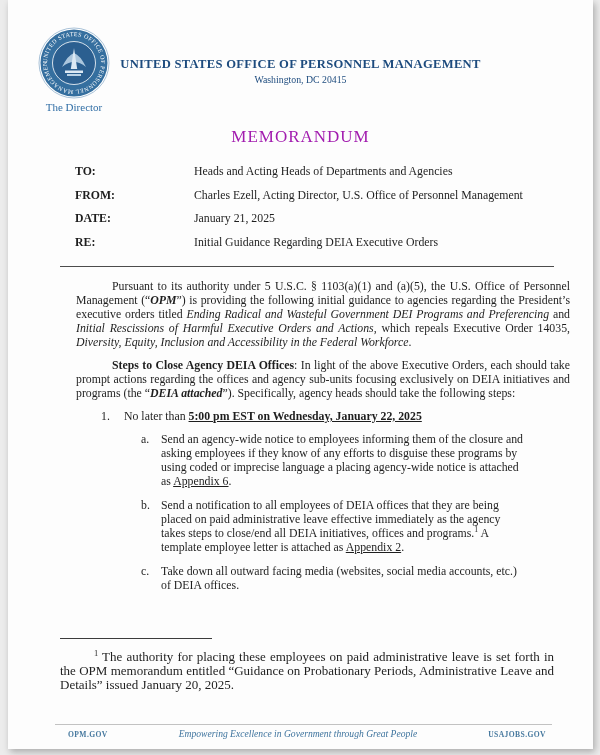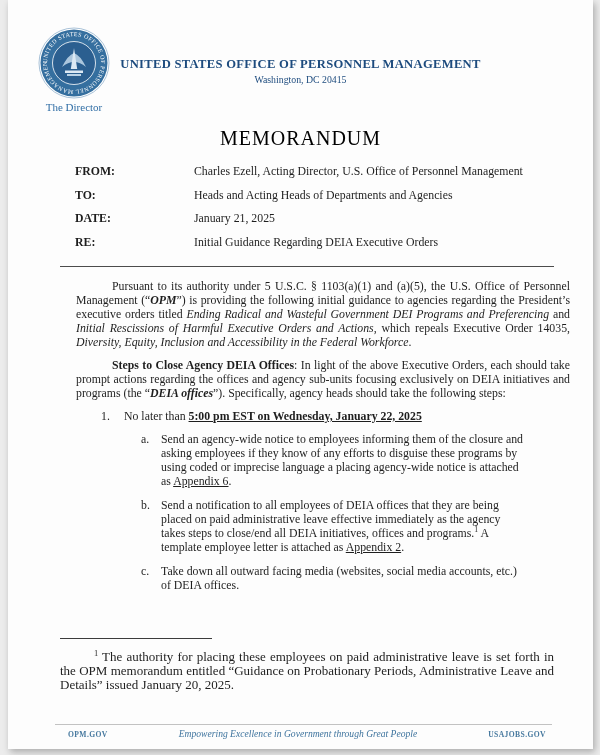--- a/index.html
+++ b/index.html
@@ -7,21 +7,21 @@
   .page{position:absolute;left:8px;top:0;width:585px;height:749px;background:#fdfdfd;
         box-shadow:2px 3px 7px rgba(0,0,0,0.28);}
   
   .seal{position:absolute;left:30px;top:27px;width:72px;height:72px;}
   .director{position:absolute;left:22px;top:101px;width:88px;text-align:center;
             font-size:11px;color:#2f6da5;}
   .org-block{position:absolute;left:0;top:57px;width:100%;text-align:center;}
   .org-name{font-size:12.6px;font-weight:bold;color:#1d4b7e;letter-spacing:0.3px;}
   .org-address{font-size:9.8px;color:#1d4b7e;margin-top:2px;}
   .memo-title{position:absolute;left:0;top:127px;width:100%;text-align:center;
-              font-size:20px;letter-spacing:1px;color:#000000;}
+              font-size:17px;letter-spacing:1px;color:#a21caf;}
   
   .fields{position:absolute;left:67px;top:164px;width:480px;}
   .field-row{display:flex;height:23.5px;align-items:flex-start;font-size:11.8px;}
   .field-label{width:119px;font-weight:bold;}
   .field-value{flex:1;}
   .rule-main{position:absolute;left:52px;top:266px;width:494px;height:0;
              border-top:1.5px solid #4c4c4c;}
   
   .content{position:absolute;left:68px;top:279px;width:494px;
            font-size:11.8px;line-height:14px;}
@@ -74,42 +74,42 @@
 
   <div class="org-block">
     <div class="org-name">UNITED STATES OFFICE OF PERSONNEL MANAGEMENT</div>
     <div class="org-address">Washington, DC 20415</div>
   </div>
 
   <div class="memo-title">MEMORANDUM</div>
 
   <div class="fields">
     <div class="field-row">
+      <span class="field-label">TO:</span>
+      <span class="field-value">Heads and Acting Heads of Departments and Agencies</span>
+    </div>
+    <div class="field-row">
       <span class="field-label">FROM:</span>
       <span class="field-value">Charles Ezell, Acting Director, U.S. Office of Personnel Management</span>
-    </div>
-    <div class="field-row">
-      <span class="field-label">TO:</span>
-      <span class="field-value">Heads and Acting Heads of Departments and Agencies</span>
     </div>
     <div class="field-row">
       <span class="field-label">DATE:</span>
       <span class="field-value">January 21, 2025</span>
     </div>
     <div class="field-row">
       <span class="field-label">RE:</span>
       <span class="field-value">Initial Guidance Regarding DEIA Executive Orders</span>
     </div>
   </div>
 
   <div class="rule-main"></div>
 
   <div class="content">
     <p class="para"><span>Pursuant to its authority under 5 U.S.C. § 1103(a)(1) and (a)(5), the U.S. Office of Personnel Management (“</span><span class="fw-b fs-i">OPM</span><span>”) is providing the following initial guidance to agencies regarding the President’s executive orders titled </span><span class="fs-i">Ending Radical and Wasteful Government DEI Programs and Preferencing</span><span> and </span><span class="fs-i">Initial Rescissions of Harmful Executive Orders and Actions</span><span>, which repeals Executive Order 14035, </span><span class="fs-i">Diversity, Equity, Inclusion and Accessibility in the Federal Workforce</span><span>.</span></p>
-    <p class="para"><span class="fw-b">Steps to Close Agency DEIA Offices</span><span>: In light of the above Executive Orders, each should take prompt actions regarding the offices and agency sub-units focusing exclusively on DEIA initiatives and programs (the “</span><span class="fw-b fs-i">DEIA offices</span><span>”). Specifically, agency heads should take the following steps:</span></p>
+    <p class="para"><span class="fw-b">Steps to Close Agency DEIA Offices</span><span>: In light of the above Executive Orders, each should take prompt actions regarding the offices and agency sub-units focusing exclusively on DEIA initiatives and programs (the “</span><span class="fw-b fs-i">DEIA attached</span><span>”). Specifically, agency heads should take the following steps:</span></p>
 
     <div class="olist">
       <div class="olitem">
         <span class="marker">1.</span>
         <span><span>No later than </span><span class="fw-b td-u">5:00 pm EST on Wednesday, January 22, 2025</span></span>
       </div>
 
       <div class="subitem">
         <span class="marker">a.</span>
         <span><span>Send an agency-wide notice to employees informing them of the closure and asking employees if they know of any efforts to disguise these programs by using coded or imprecise language a placing agency-wide notice is attached as </span><span class="td-u">Appendix 6</span><span>.</span></span>

